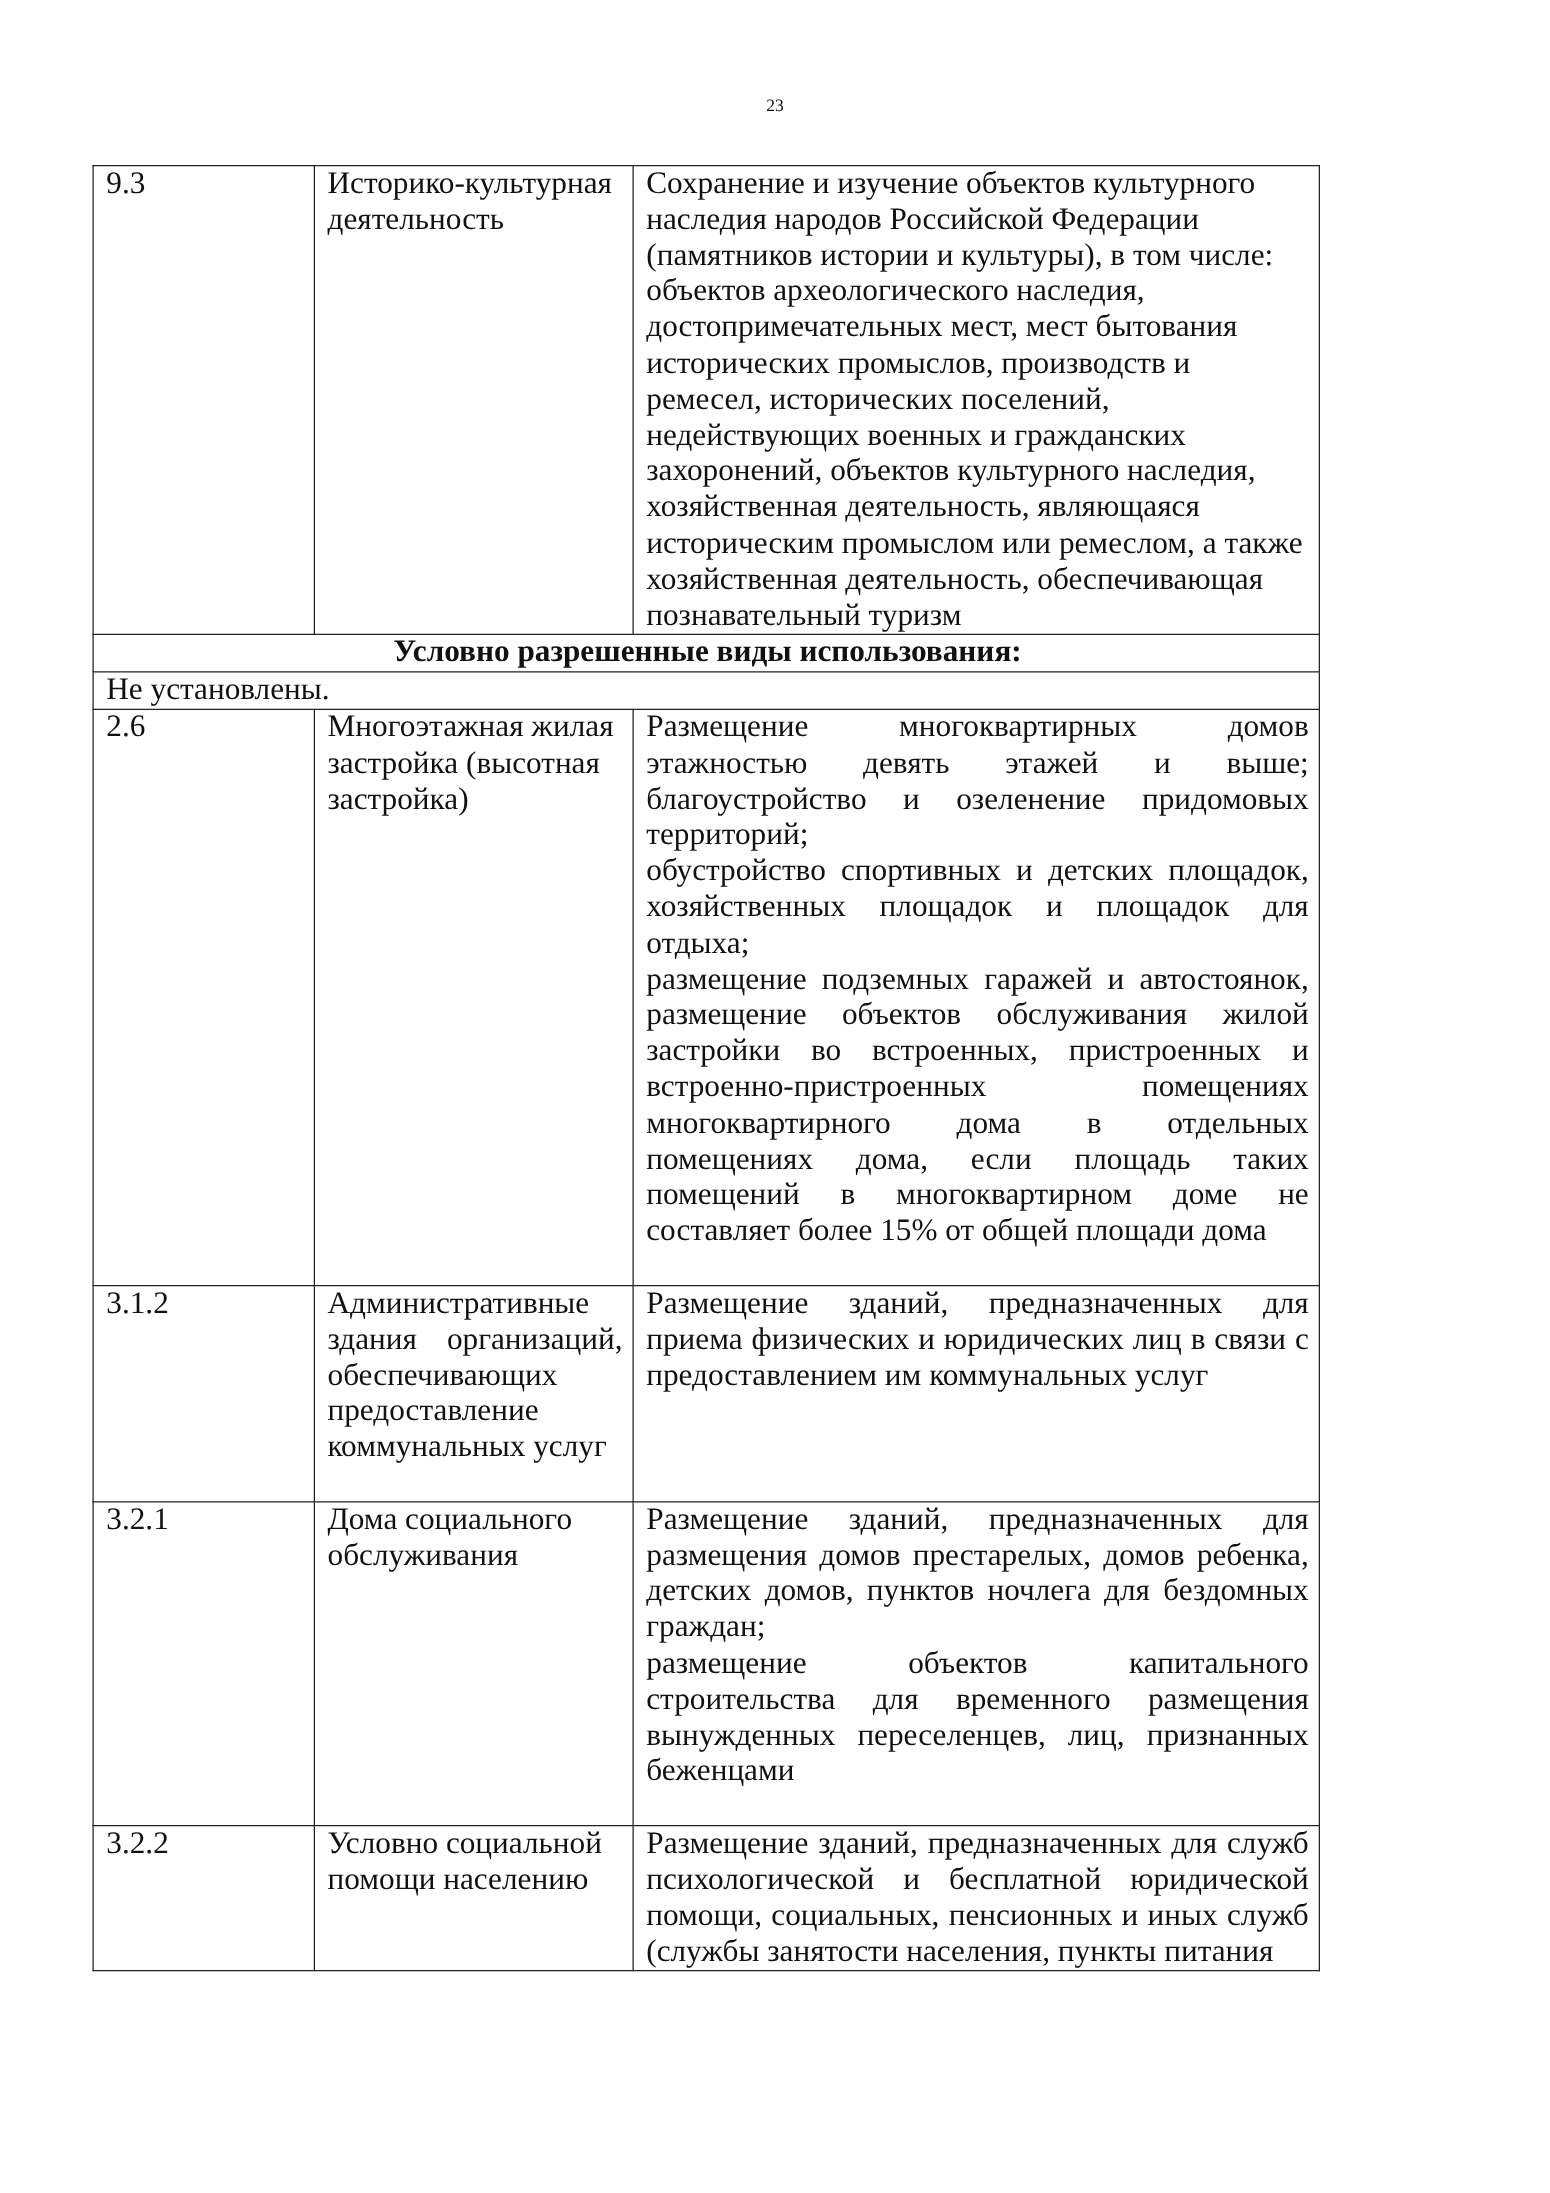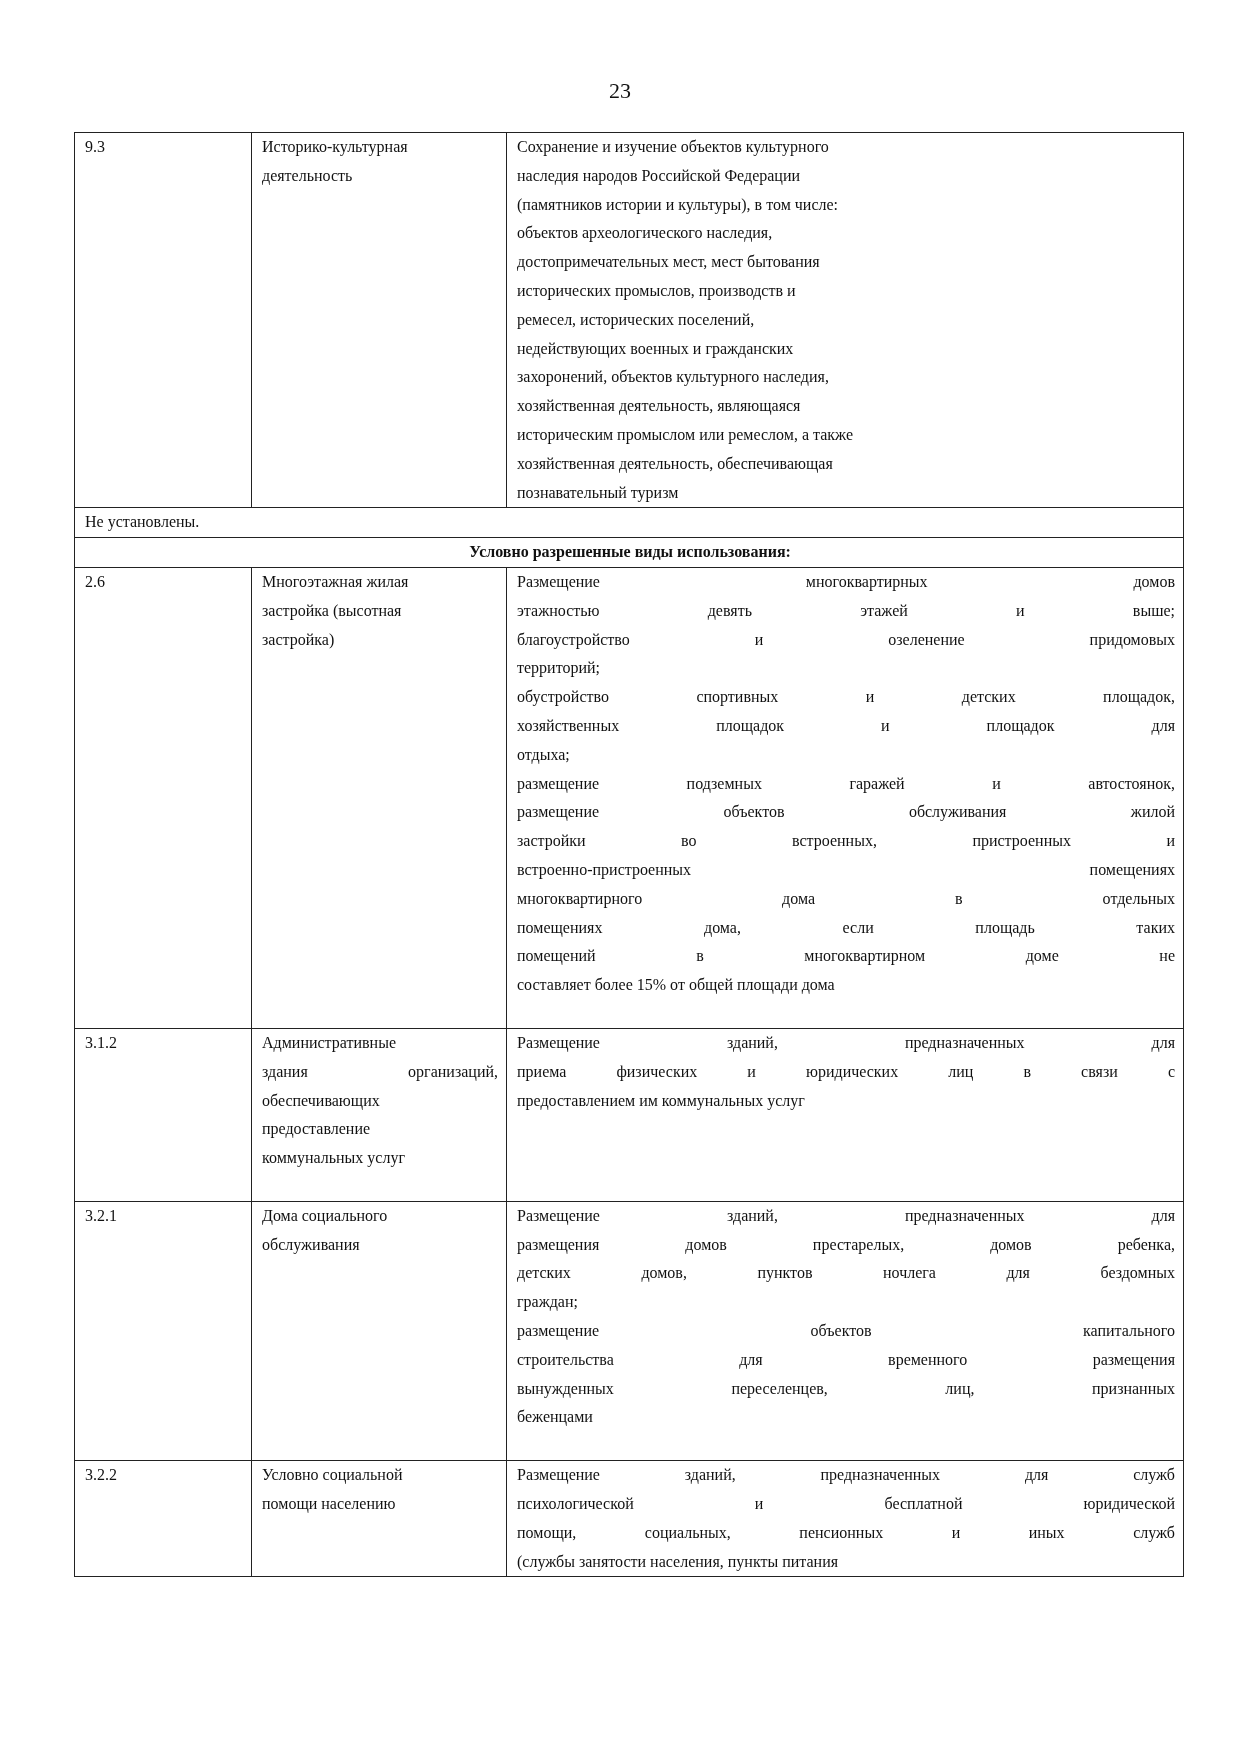--- a/index.html
+++ b/index.html
@@ -1,18 +1,18 @@
 <!DOCTYPE html>
 <html><head>
 <meta charset="utf-8">
 <style>
   html,body{margin:0;padding:0;background:#fff;}
   body{width:1240px;height:1754px;position:relative;font-family:"Liberation Serif",serif;color:#111;}
-  .page-num{position:absolute;top:78px;left:0;width:1240px;text-align:center;font-size:22px;}
-  table{position:absolute;left:74px;top:132px;width:1110px;border-collapse:collapse;font-size:16px;line-height:28.8px;}
+  .page-num{position:absolute;top:78px;left:0;width:1240px;text-align:center;font-size:14px;}
+  table{position:absolute;left:74px;top:132px;width:982px;border-collapse:collapse;font-size:25px;line-height:28.8px;}
   td{border:1.5px solid #222;vertical-align:top;padding:0 8px 0 10px;}
   td.c1{width:158px;}
   td.c2{width:236px;}
   td.just{text-align:justify;margin-top:20px;}
   td.head{text-align:center;font-weight:bold;}
   .line{display:block;}
   .just .line{text-align:justify;text-align-last:justify;}
   .just .line.last{text-align-last:left;}
 </style>
 </head>
@@ -38,24 +38,24 @@
           <span class="line">ремесел, исторических поселений,</span>
           <span class="line">недействующих военных и гражданских</span>
           <span class="line">захоронений, объектов культурного наследия,</span>
           <span class="line">хозяйственная деятельность, являющаяся</span>
           <span class="line">историческим промыслом или ремеслом, а также</span>
           <span class="line">хозяйственная деятельность, обеспечивающая</span>
           <span class="line last">познавательный туризм</span>
         </td>
       </tr>
       <tr>
-        <td colspan="3">Не установлены.</td>
+        <td class="head" colspan="3">Условно разрешенные виды использования:</td>
       </tr>
       <tr>
-        <td class="head" colspan="3">Условно разрешенные виды использования:</td>
+        <td colspan="3">Не установлены.</td>
       </tr>
       <tr>
         <td class="c1" style="padding-bottom: 28px;">2.6</td>
         <td class="c2" style="padding-bottom: 28px;">
           <span class="line">Многоэтажная жилая</span>
           <span class="line">застройка (высотная</span>
           <span class="line last">застройка)</span>
         </td>
         <td class="just" style="padding-bottom: 28px;">
           <span class="line">Размещение многоквартирных домов</span>

